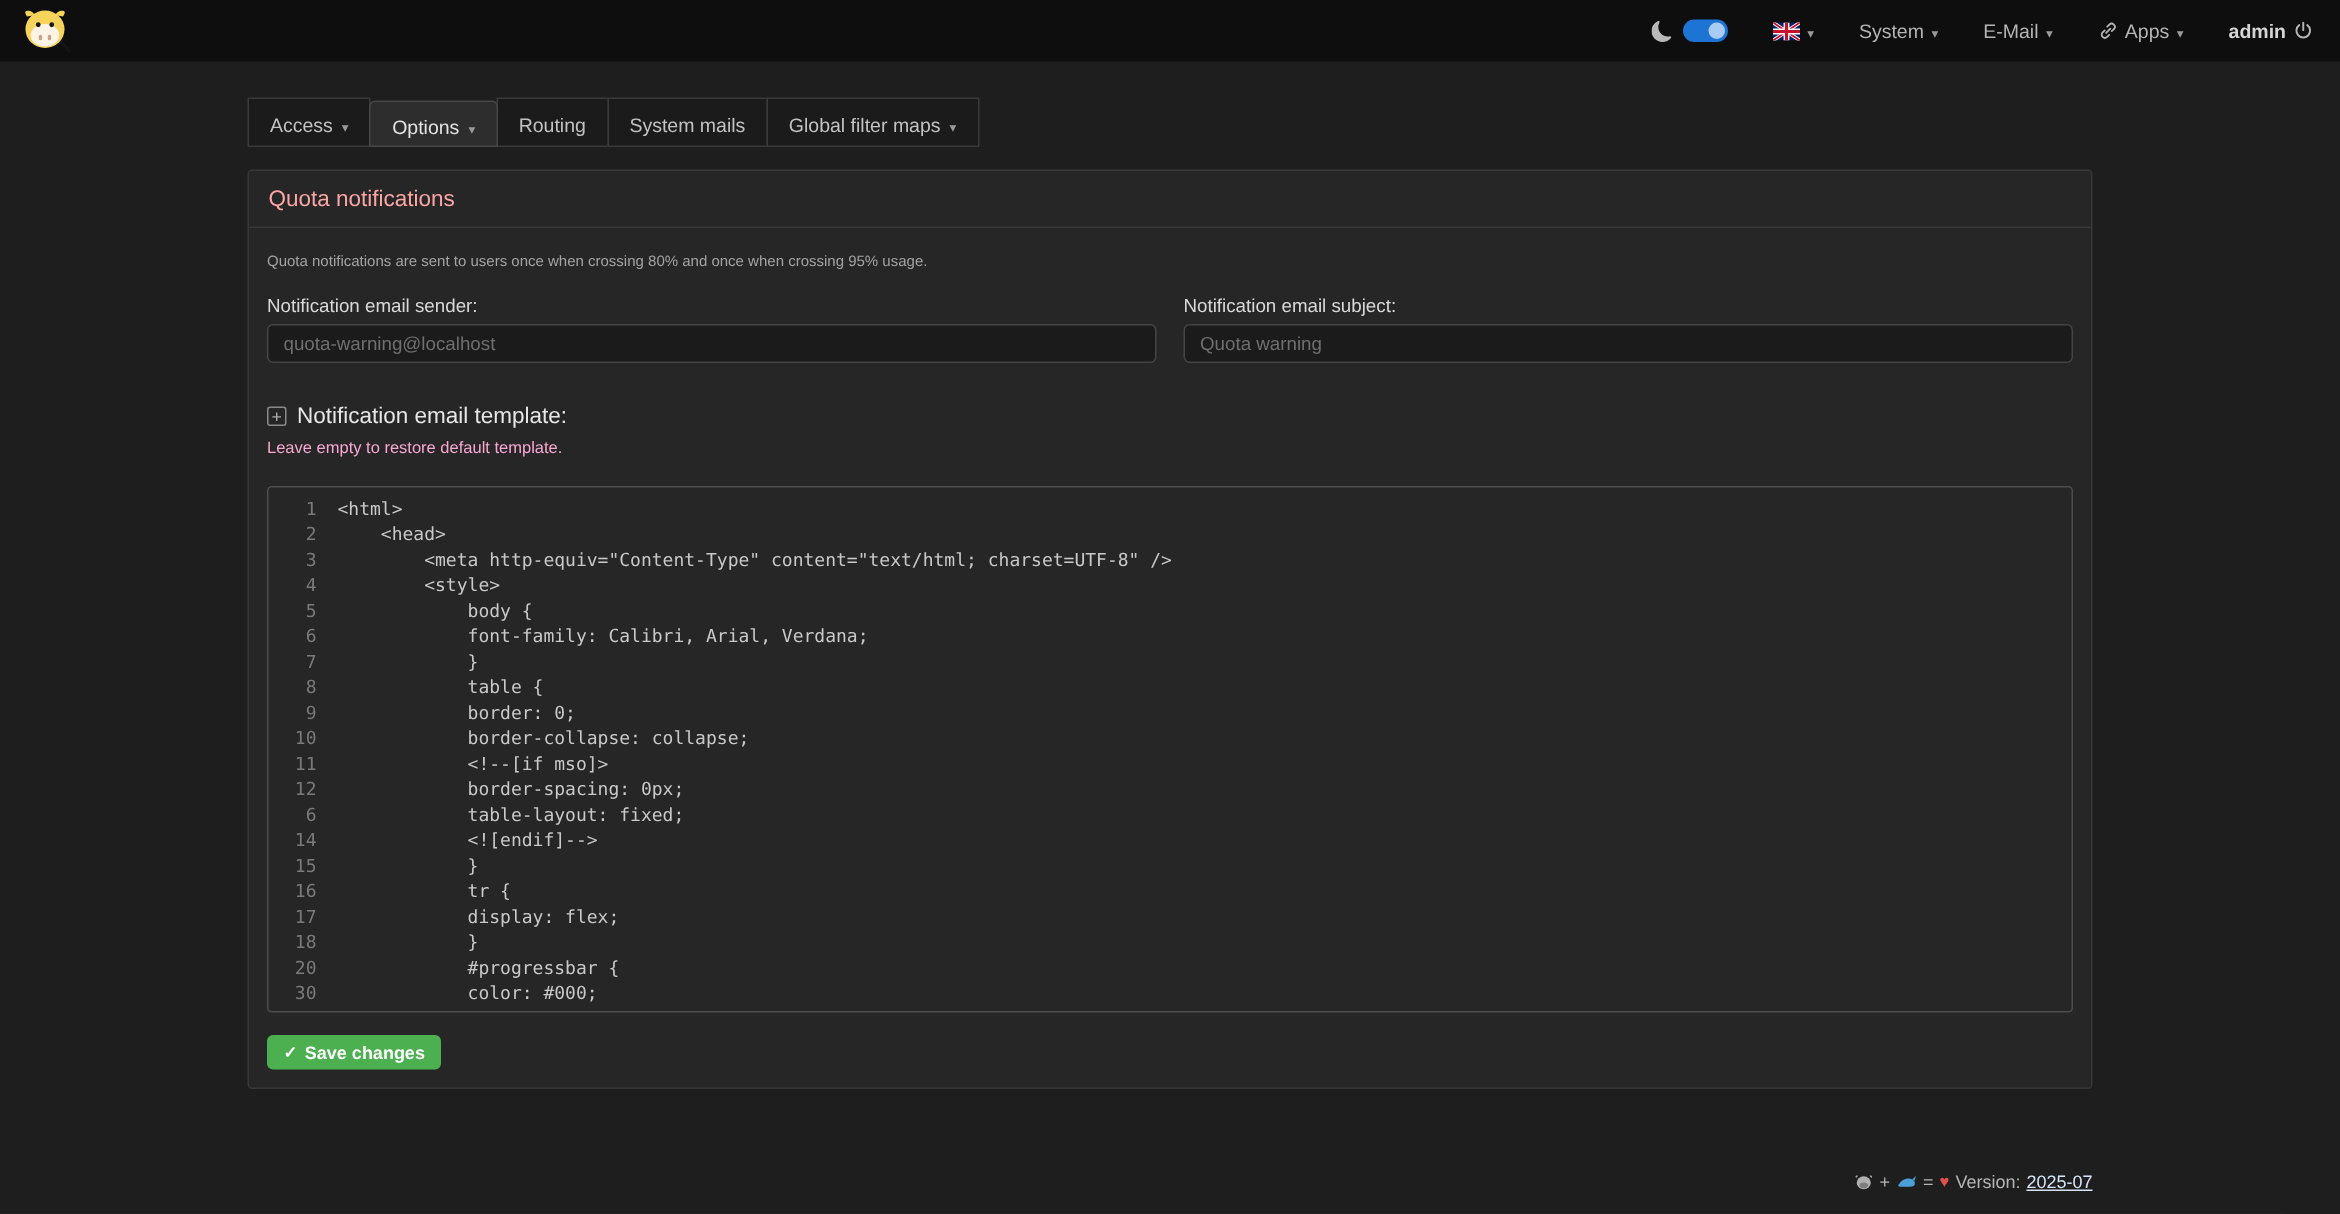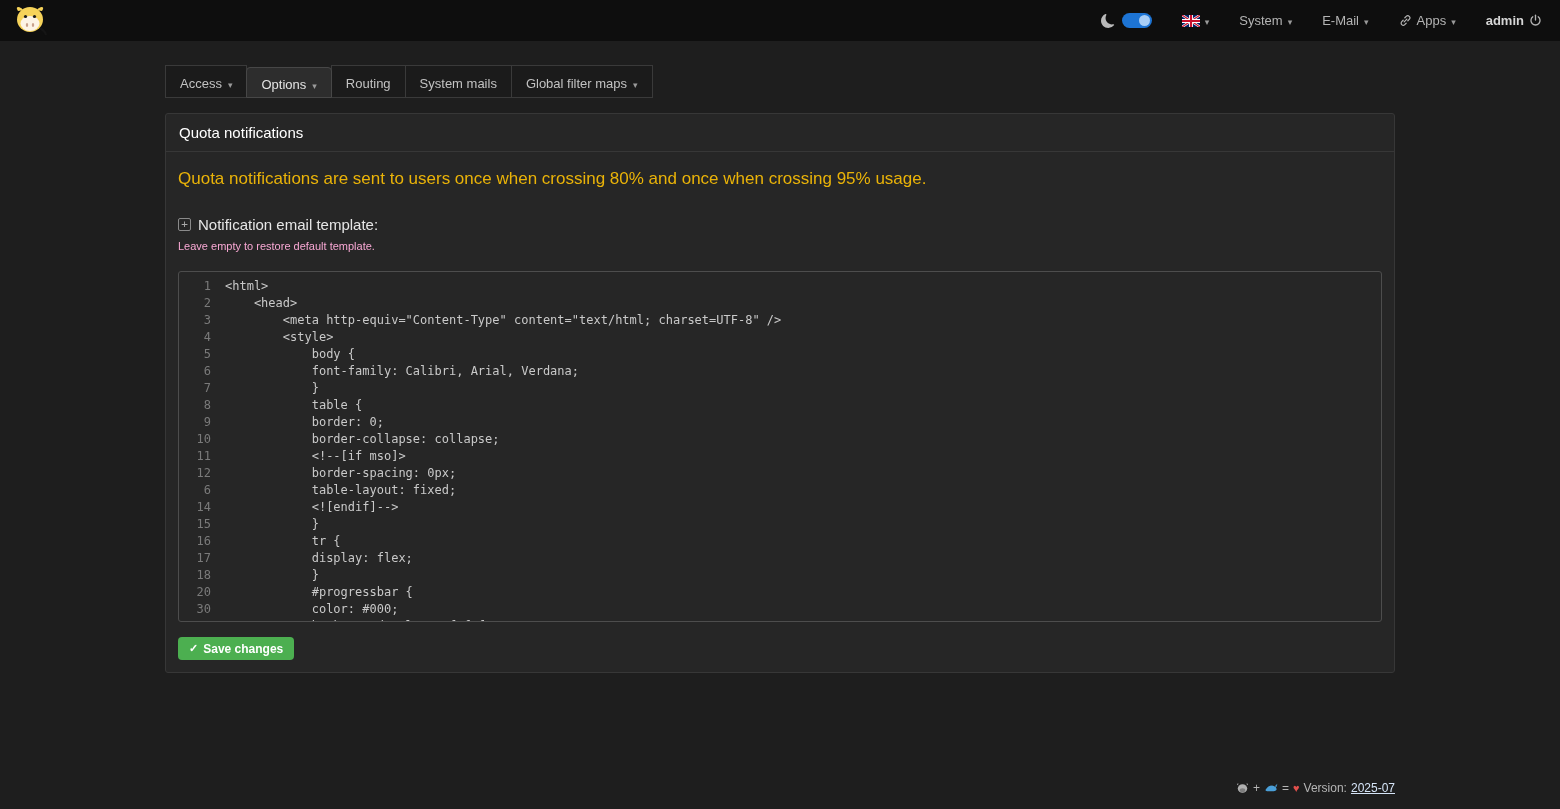--- a/index.html
+++ b/index.html
@@ -61,26 +61,26 @@
 
   .panel {
     margin-top:15px;
     background:#262626;
     border:1px solid #373737;
     border-radius:3px;
   }
   .panel-header {
     padding:10px 13px;
     font-size:15px;
-    color:#ffffff;
+    color:#fca5a5;
     border-bottom:1px solid #373737;
   }
   .panel-body { padding:13px 12px 12px 12px; }
 
-  .desc { font-size:17px; color:#eab308; margin:4px 0 17px 0; }
+  .desc { font-size:10px; color:#a3a3a3; margin:4px 0 17px 0; }
 
   .form-row { display:flex; gap:18px; }
   .form-col { flex:1; }
   .form-col label { display:block; font-size:12.5px; color:#d9d9d9; margin-bottom:5px; }
   .form-col input {
     width:100%;
     height:26px;
     background:#1b1b1b;
     border:1px solid #454545;
     border-radius:4px;
@@ -264,20 +264,30 @@
       <span class="caret">▾</span>
     </div>
   </nav>
 
   <section class="panel">
     <div class="panel-header">Quota notifications</div>
     <div class="panel-body">
 
       <p class="desc">Quota notifications are sent to users once when crossing 80% and once when crossing 95% usage.</p>
 
+      <div class="form-row">
+        <div class="form-col">
+          <label>Notification email sender:</label>
+          <input type="text" placeholder="quota-warning@localhost" style="">
+        </div>
+        <div class="form-col">
+          <label>Notification email subject:</label>
+          <input type="text" placeholder="Quota warning" style="">
+        </div>
+      </div>
 
       <div class="template-head">
         <span class="expand-box">+</span>
         <span>Notification email template:</span>
       </div>
       <p class="hint">Leave empty to restore default template.</p>
 
       <div class="editor">
         <div class="gutter">
             <div>1</div>

